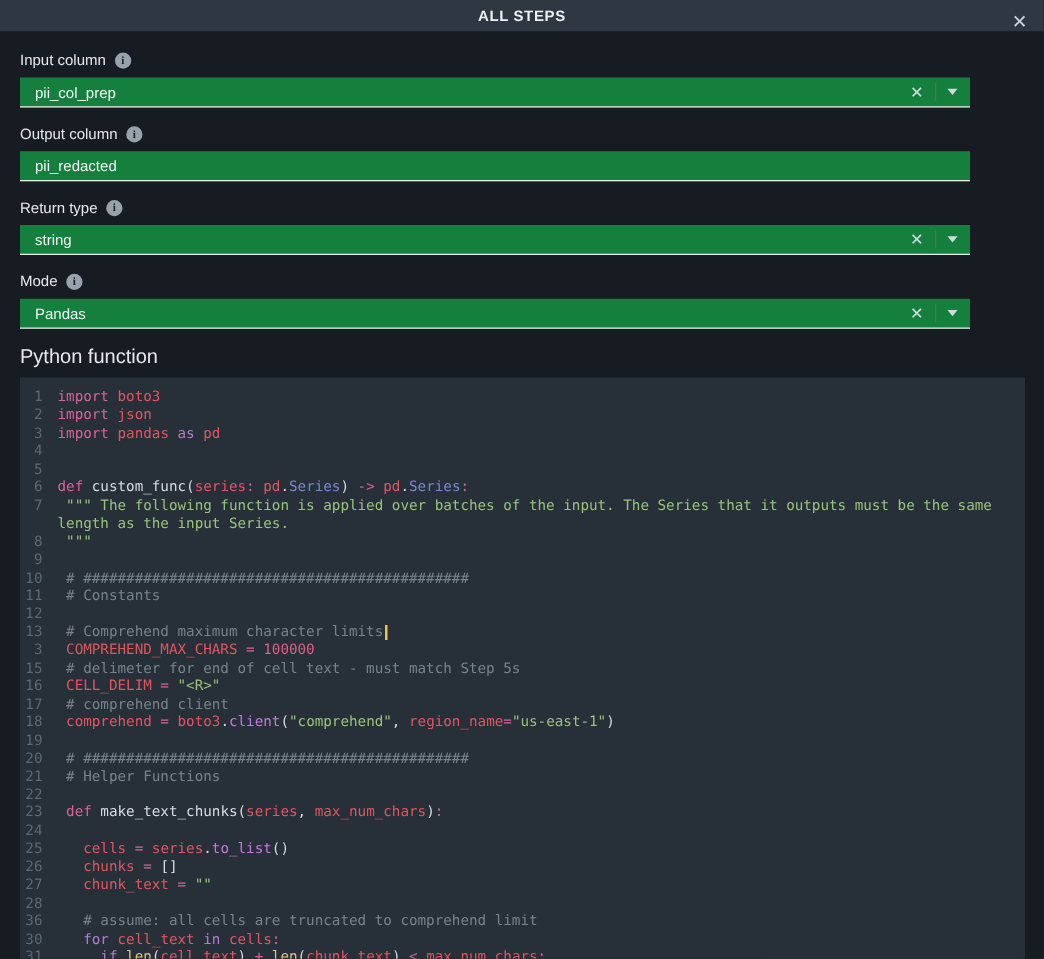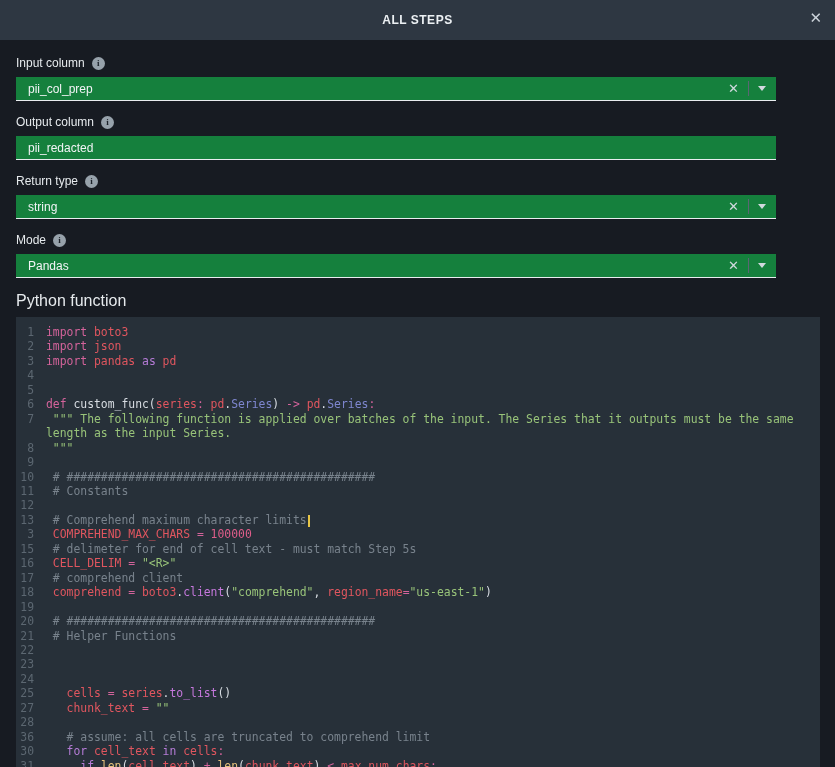--- a/index.html
+++ b/index.html
@@ -4,21 +4,21 @@
 <style>
   * { margin:0; padding:0; box-sizing:border-box; }
   html,body { width:835px; height:767px; overflow:hidden; }
   body {
     background:#171b22;
     font-family:"Liberation Sans", sans-serif;
     color:#e9ecef;
   }
   
   .header {
-    height:40px; background:#2e3742;
+    height:25px; background:#2e3742;
     display:flex; align-items:center; justify-content:center;
     position:relative;
   }
   .header-title { font-size:12px; font-weight:700; letter-spacing:.5px; color:#ecf0f3; }
   .close-btn {
     position:absolute; right:13px; top:8px;
     font-size:15px; color:#ccd3da; cursor:pointer; line-height:20px;
   }
   
   .content { padding:16px 16px 0 16px; }
@@ -224,30 +224,35 @@
       <div class="code-row">
         <span class="ln">21</span>
         <span class="lc"><span class="com"> # Helper Functions</span></span>
       </div>
       <div class="code-row">
         <span class="ln">22</span>
         <span class="lc"> </span>
       </div>
       <div class="code-row">
         <span class="ln">23</span>
+        <span class="lc"><span class="pl"> </span><span class="kw">def</span><span class="pl"> make_text_chunks(</span><span class="id">series</span><span class="pl">, </span><span class="id">max_num_chars</span><span class="pl">)</span><span class="kw">:</span></span>
       </div>
       <div class="code-row">
         <span class="ln">24</span>
         <span class="lc"> </span>
       </div>
       <div class="code-row">
         <span class="ln">25</span>
         <span class="lc"><span class="pl">   </span><span class="id">cells</span><span class="pl"> </span><span class="kw">=</span><span class="pl"> </span><span class="id">series</span><span class="pl">.</span><span class="fn">to_list</span><span class="pl">()</span></span>
       </div>
       <div class="code-row">
+        <span class="ln">26</span>
+        <span class="lc"><span class="pl">   </span><span class="id">chunks</span><span class="pl"> </span><span class="kw">=</span><span class="pl"> []</span></span>
+      </div>
+      <div class="code-row">
         <span class="ln">27</span>
         <span class="lc"><span class="pl">   </span><span class="id">chunk_text</span><span class="pl"> </span><span class="kw">=</span><span class="pl"> </span><span class="str">""</span></span>
       </div>
       <div class="code-row">
         <span class="ln">28</span>
         <span class="lc"> </span>
       </div>
       <div class="code-row">
         <span class="ln">36</span>
         <span class="lc"><span class="com">   # assume: all cells are truncated to comprehend limit</span></span>

